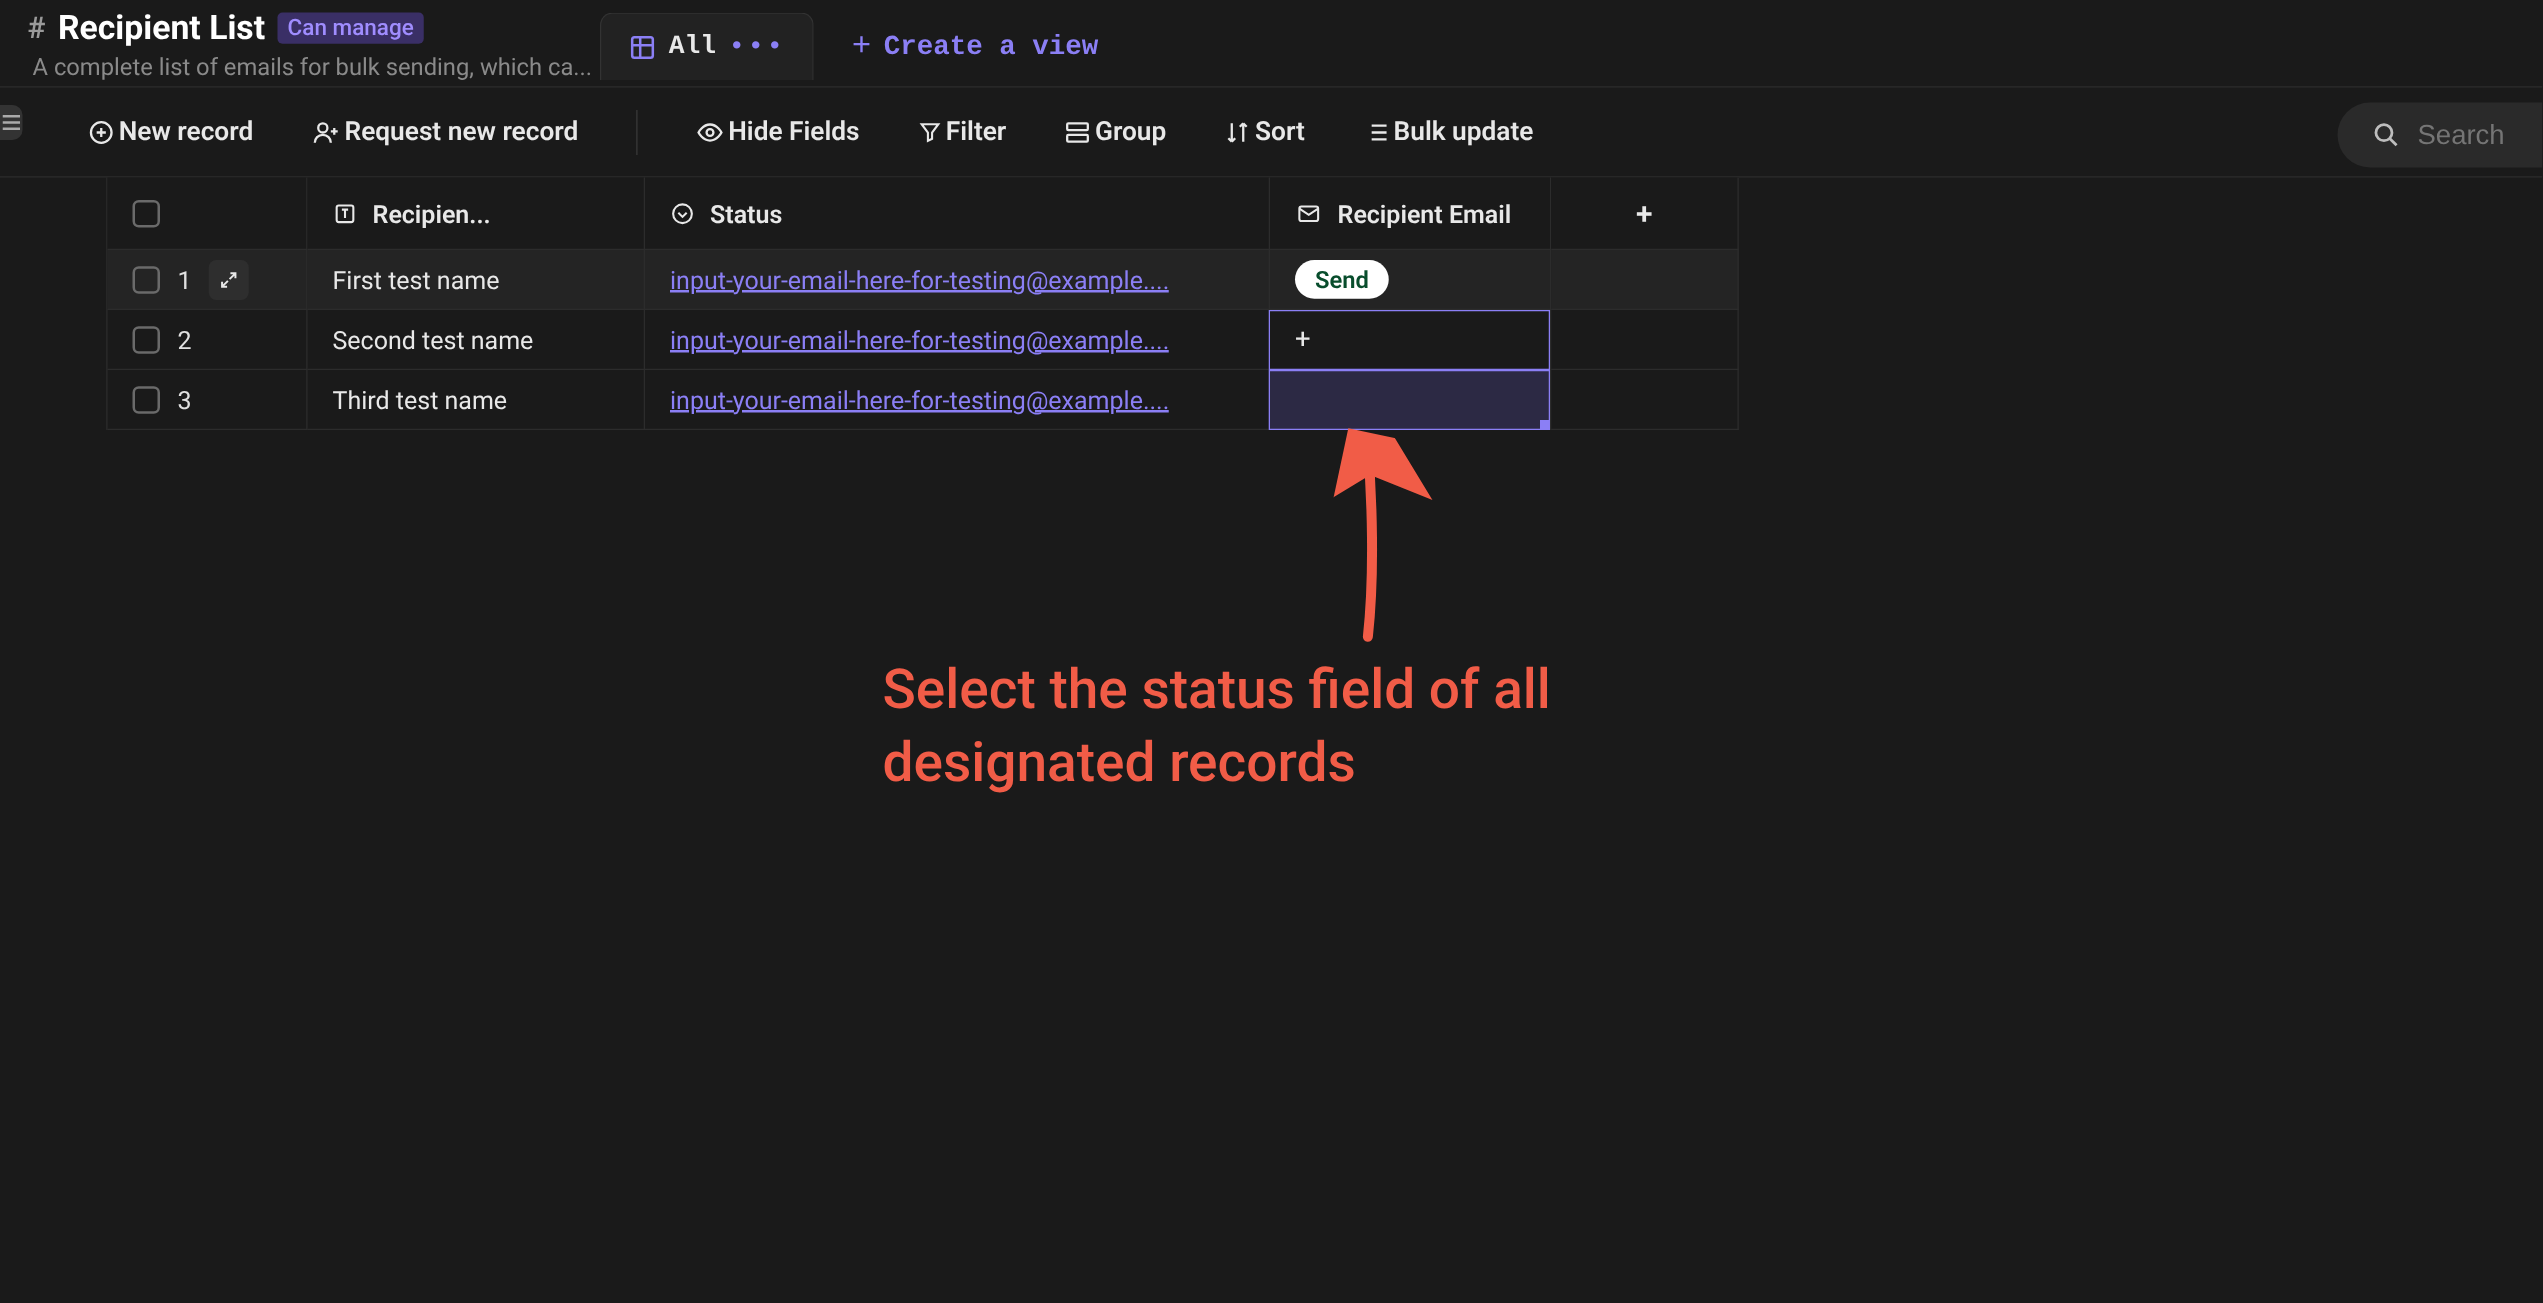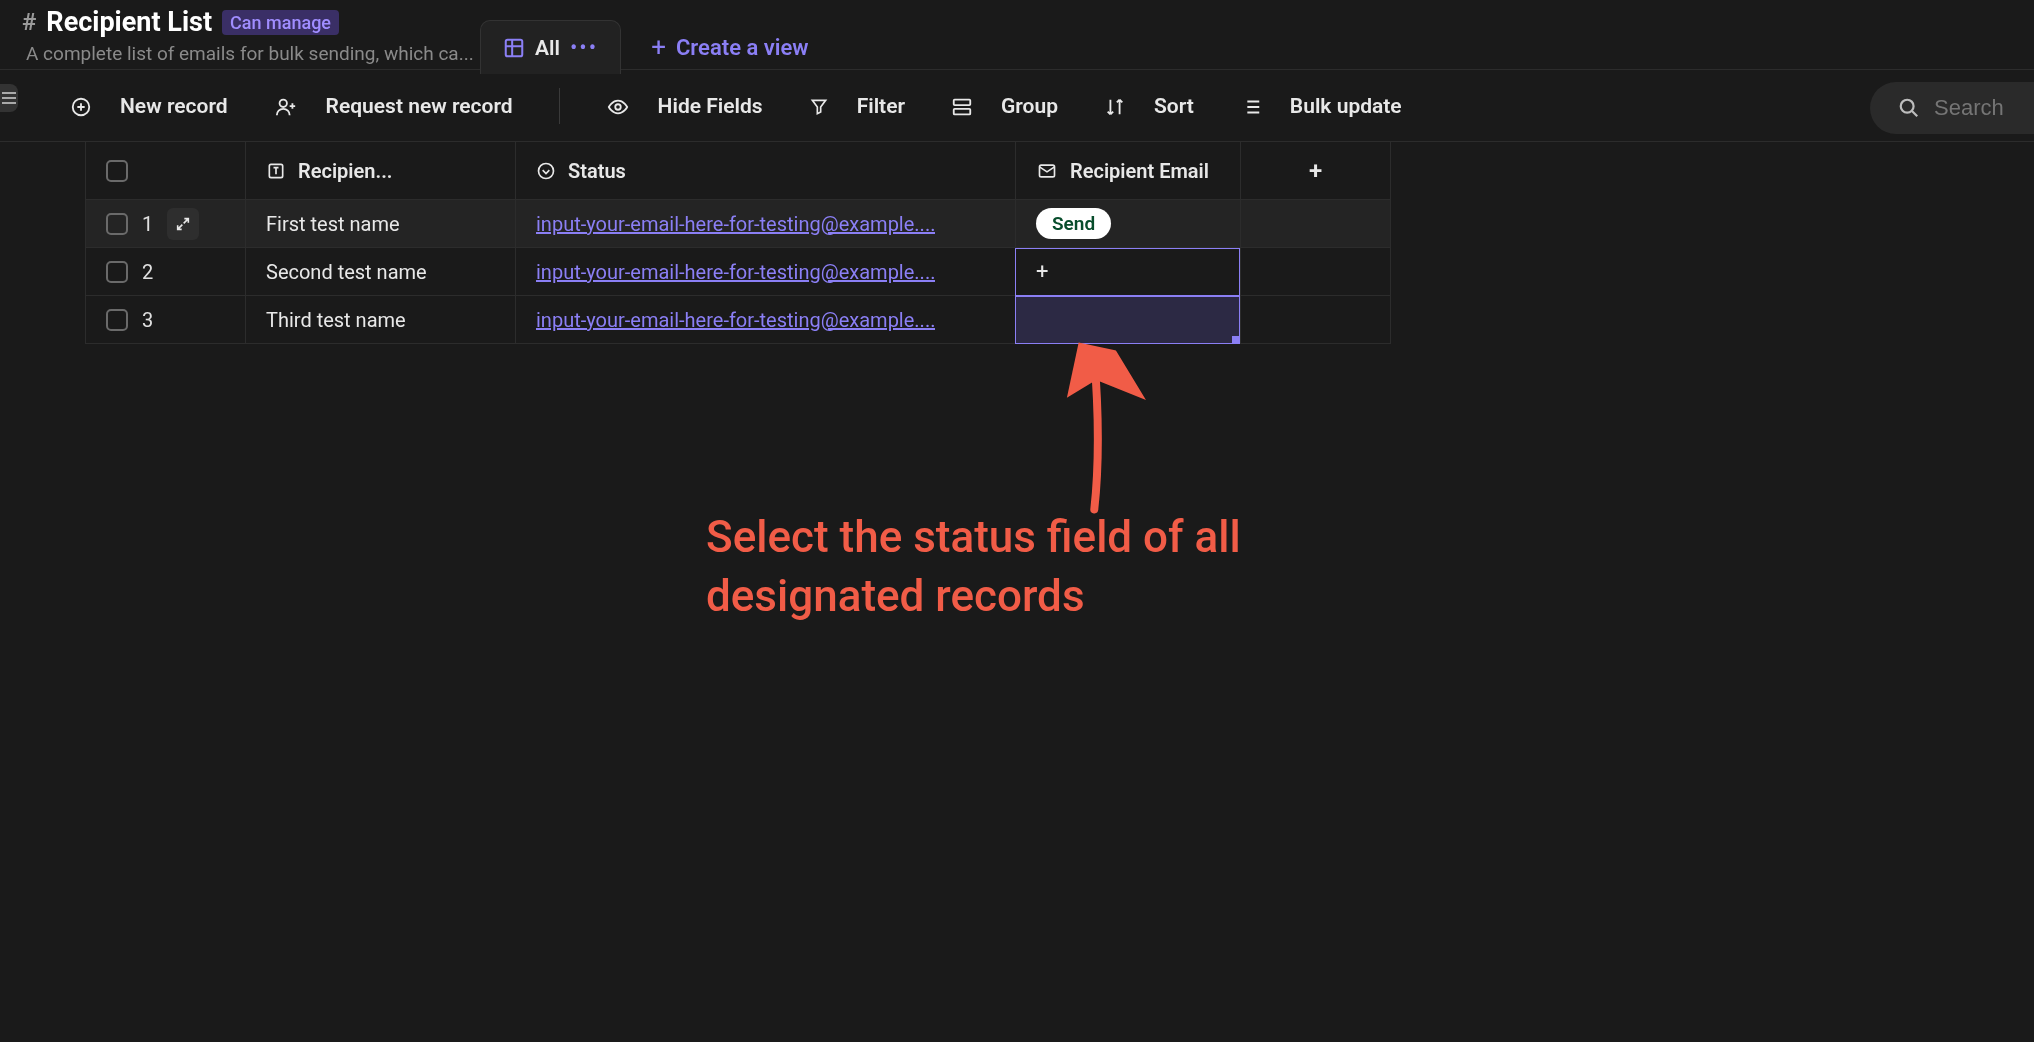--- a/index.html
+++ b/index.html
@@ -45,21 +45,22 @@
     font-weight: 500;
   }
   .subtitle { color: #8a8a8a; font-size: 19px; margin-left: 4px; }
 
   .tabs-row {
     display: flex;
     align-items: center;
     gap: 0;
     position: absolute;
     left: 480px;
-    top: 20px;
+    top: 10px;
+    font-family: Liberation Mono, monospace;
   }
   .tab {
     display: flex;
     align-items: center;
     gap: 10px;
     padding: 14px 22px;
     border-radius: 10px 10px 0 0;
     background: #222;
     border: 1px solid #333;
     border-bottom: none;
@@ -85,22 +86,22 @@
     display: flex;
     align-items: center;
     height: 72px;
     padding: 0 20px 0 70px;
     gap: 46px;
     border-bottom: 1px solid #2c2c2c;
     position: relative;
   }
   .tool-btn {
     display: flex;
-    align-items: flex-end;
-    gap: 28px;
+    align-items: center;
+    gap: 3px;
     color: #e8e8e8;
     font-weight: 600;
     font-size: 21px;
     cursor: pointer;
   }
   .tool-icon { display: inline-flex; align-items: center; }
   .divider {
     width: 1px; height: 36px; background: #3a3a3a;
   }
   .search-pill {
@@ -228,21 +229,21 @@
   
   .annot-arrow {
     position: absolute;
     left: 1060px;
     top: 350px;
     transform: rotate(12deg);
   }
   .annot-text {
     position: absolute;
     left: 706px;
-    top: 508px;
+    top: 522px;
     color: #f15c47;
     font-size: 44px;
     font-weight: 500;
     line-height: 1.35;
   }
 
   svg { display: block; }
 </style>
 </head>
 <body>

